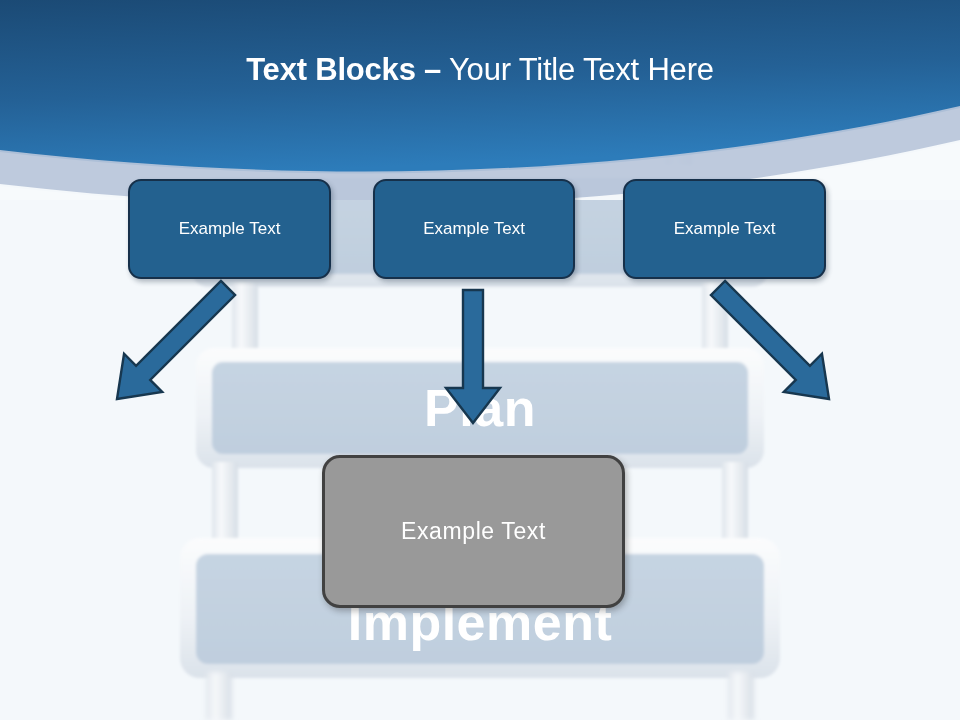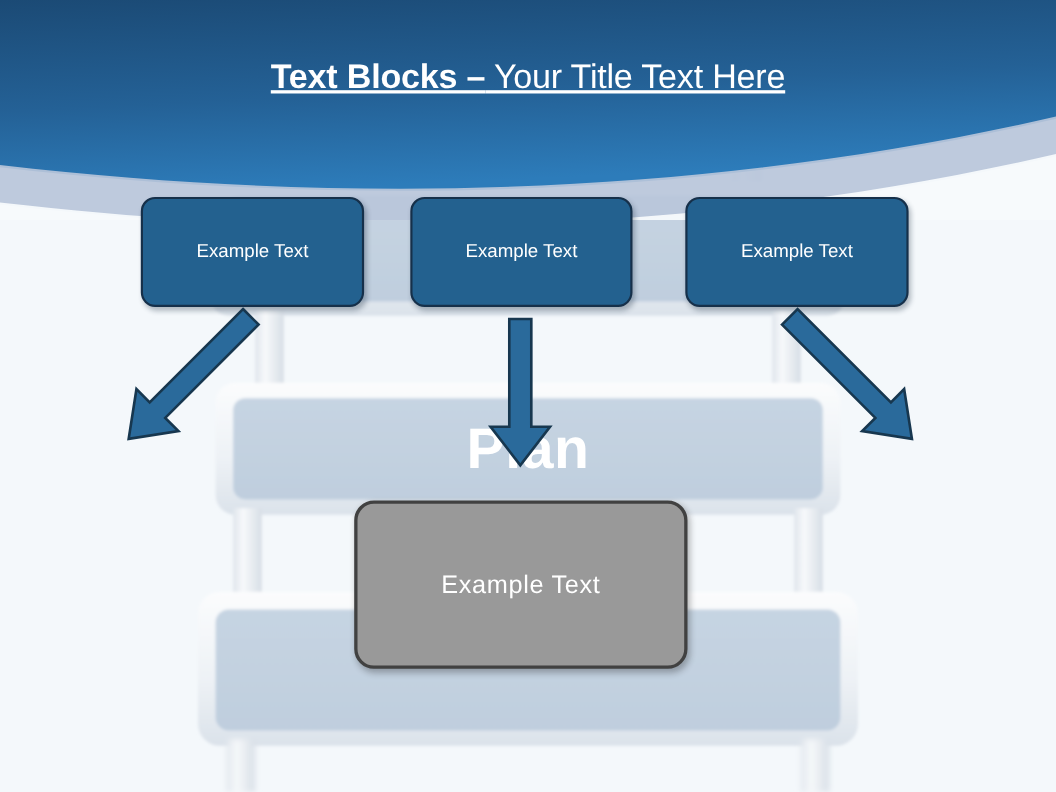--- a/index.html
+++ b/index.html
@@ -38,21 +38,20 @@
     position: absolute;
     left: 0;
     top: 50px;
     width: 960px;
     text-align: center;
     color: #ffffff;
     font-size: 31px;
     line-height: 40px;
     letter-spacing: -0.2px;
     white-space: nowrap;
-    text-decoration: underline;
   }
   .title .strong { font-weight: bold; }
   .title .light  { font-weight: normal; }
 
   
   .step-word {
     position: absolute;
     color: #ffffff;
     font-size: 52px;
     font-weight: bold;
@@ -192,20 +191,21 @@
 
       <path d="M0,184 C380,228 700,200 960,140 V200 H0 Z" fill="#f7fafc" opacity="0.95"></path>
     </g>
   </svg>
 
   <div class="title">
     <span class="strong">Text Blocks –</span><span class="light"> Your Title Text Here</span>
   </div>
 
   <div class="step-word" id="step-word-plan">Plan</div>
+  <div class="step-word" id="step-word-implement">Implement</div>
 
   <div class="blue-box" id="blue-box-1">
     <span>Example Text</span>
   </div>
   <div class="blue-box" id="blue-box-2">
     <span>Example Text</span>
   </div>
   <div class="blue-box" id="blue-box-3">
     <span>Example Text</span>
   </div>

